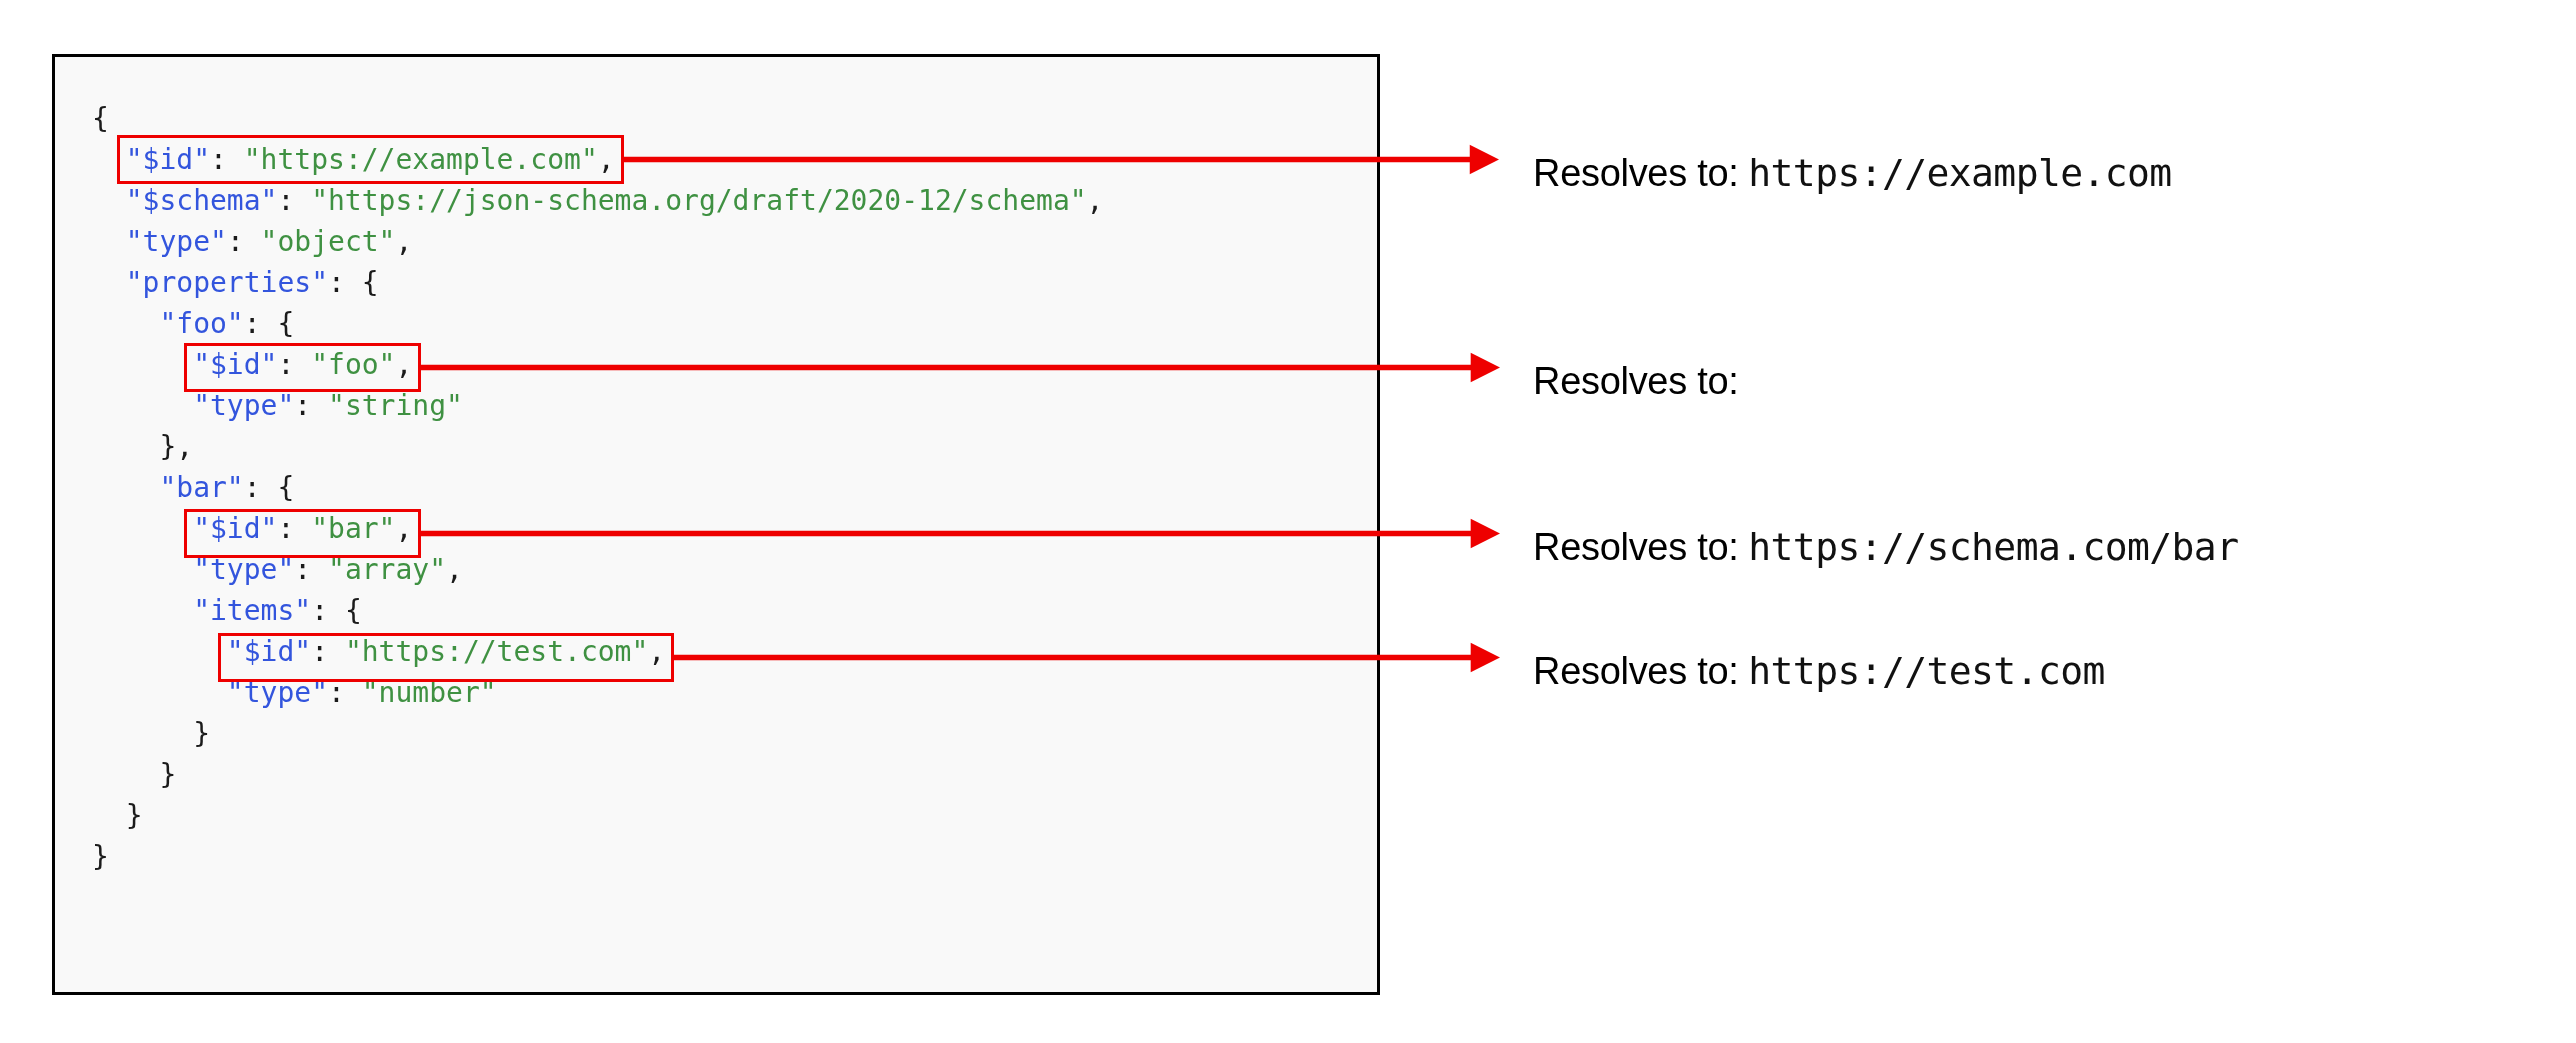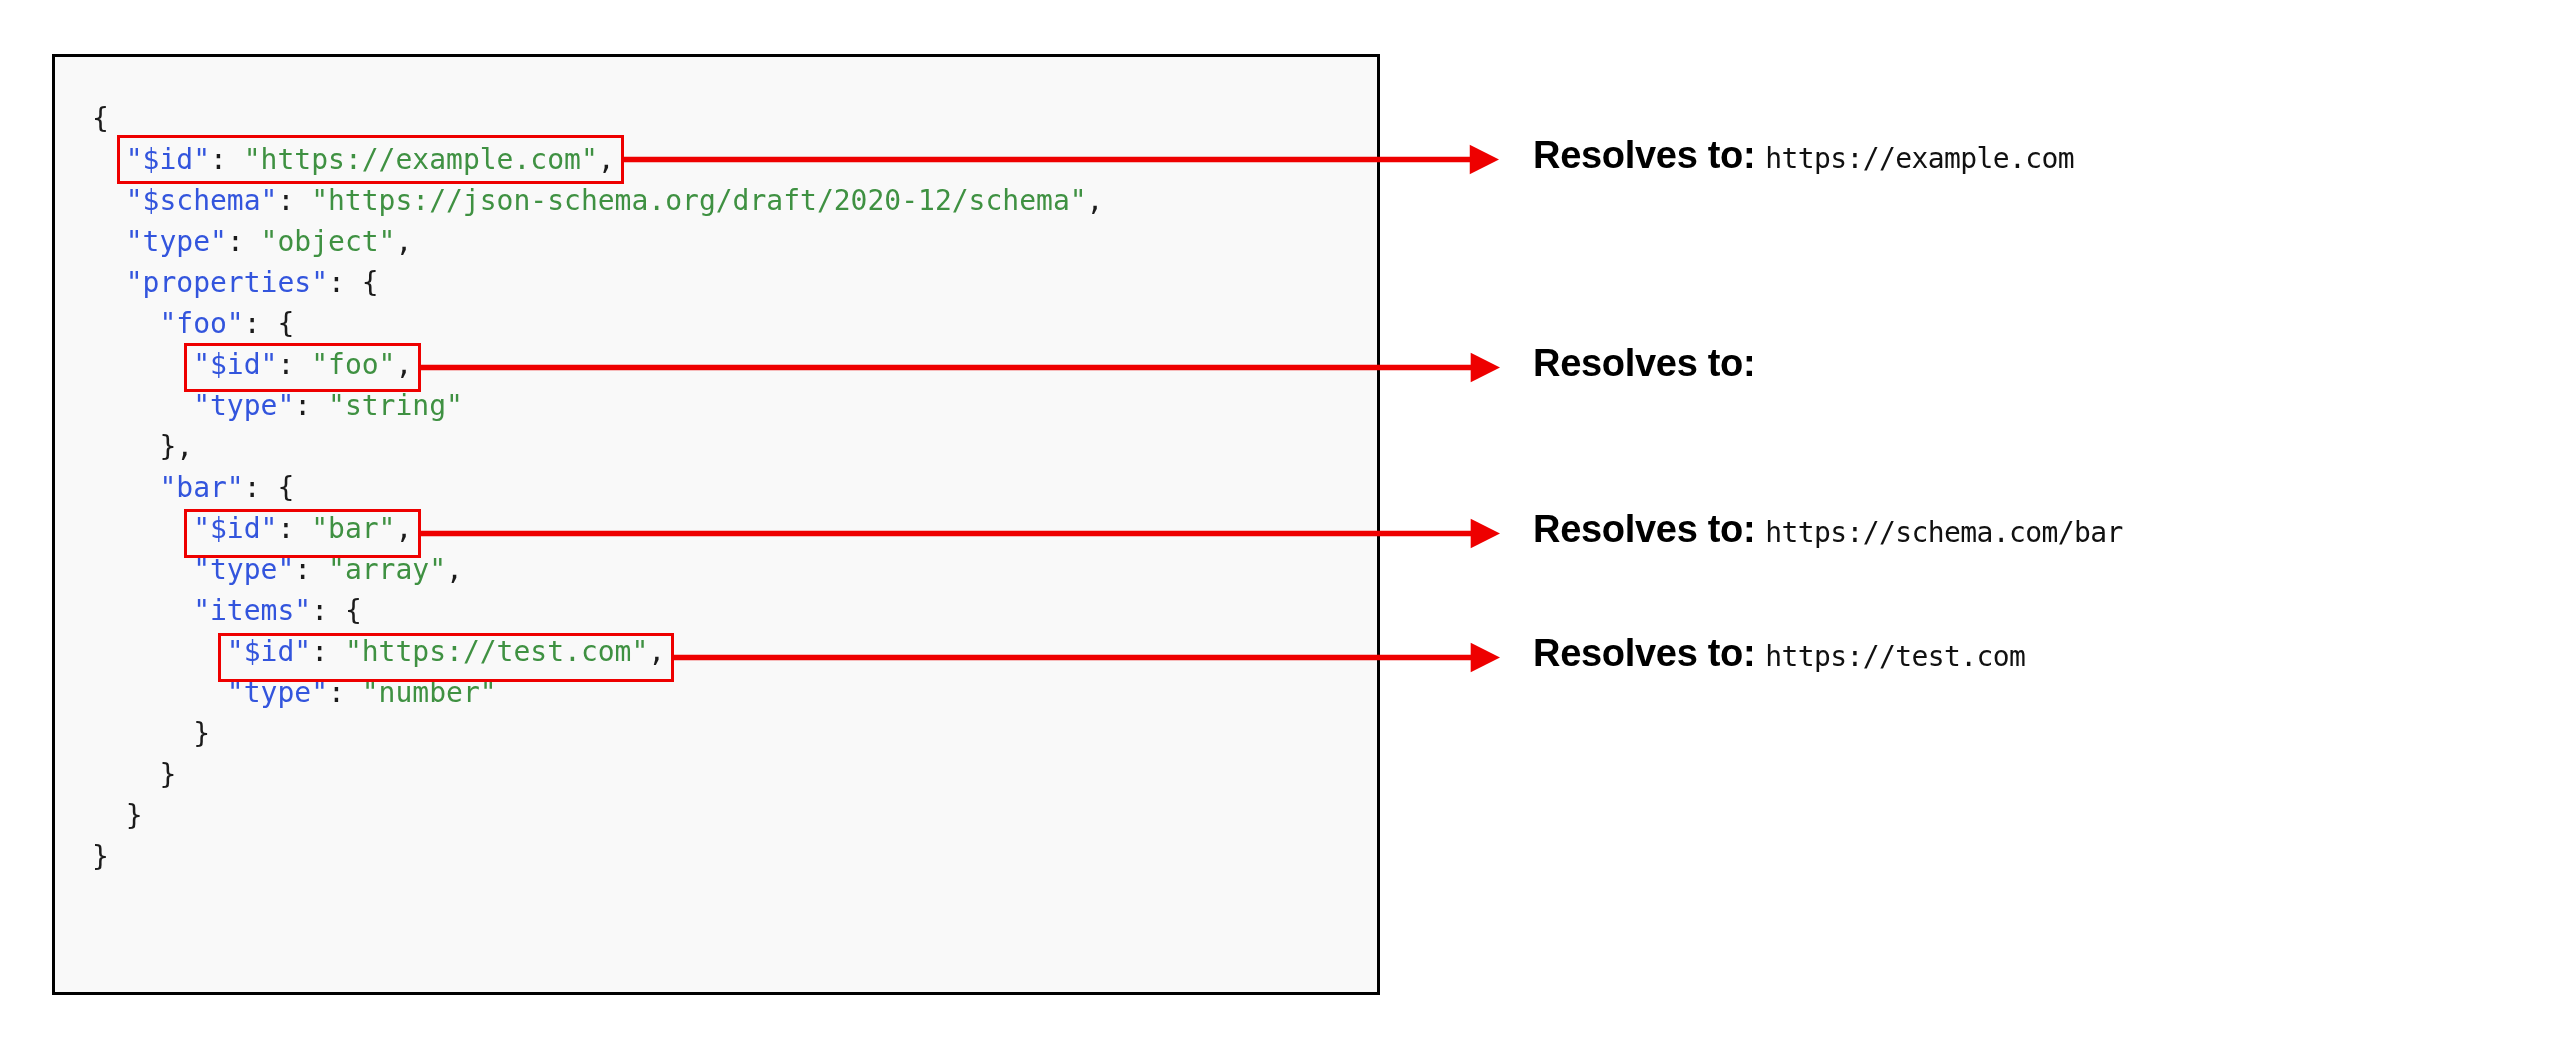--- a/index.html
+++ b/index.html
@@ -63,28 +63,29 @@
 
   
   .resolve-row {
     position: absolute;
     white-space: nowrap;
     display: flex;
     align-items: baseline;
   }
   .resolve-label {
     font-family: "Liberation Sans", sans-serif;
-    font-weight: bold;
+    font-weight: normal;
     font-size: 38px;
     color: #000000;
     letter-spacing: -0.3px;
+    margin-top: 18px;
   }
   .resolve-url {
     font-family: "DejaVu Sans Mono", "Liberation Mono", monospace;
-    font-size: 28px;
+    font-size: 38px;
     color: #111111;
     margin-left: 9.8px;
     letter-spacing: -0.6px;
   }
 </style>
 </head>
 <body>
 
 <div id="code-panel"></div>
 

